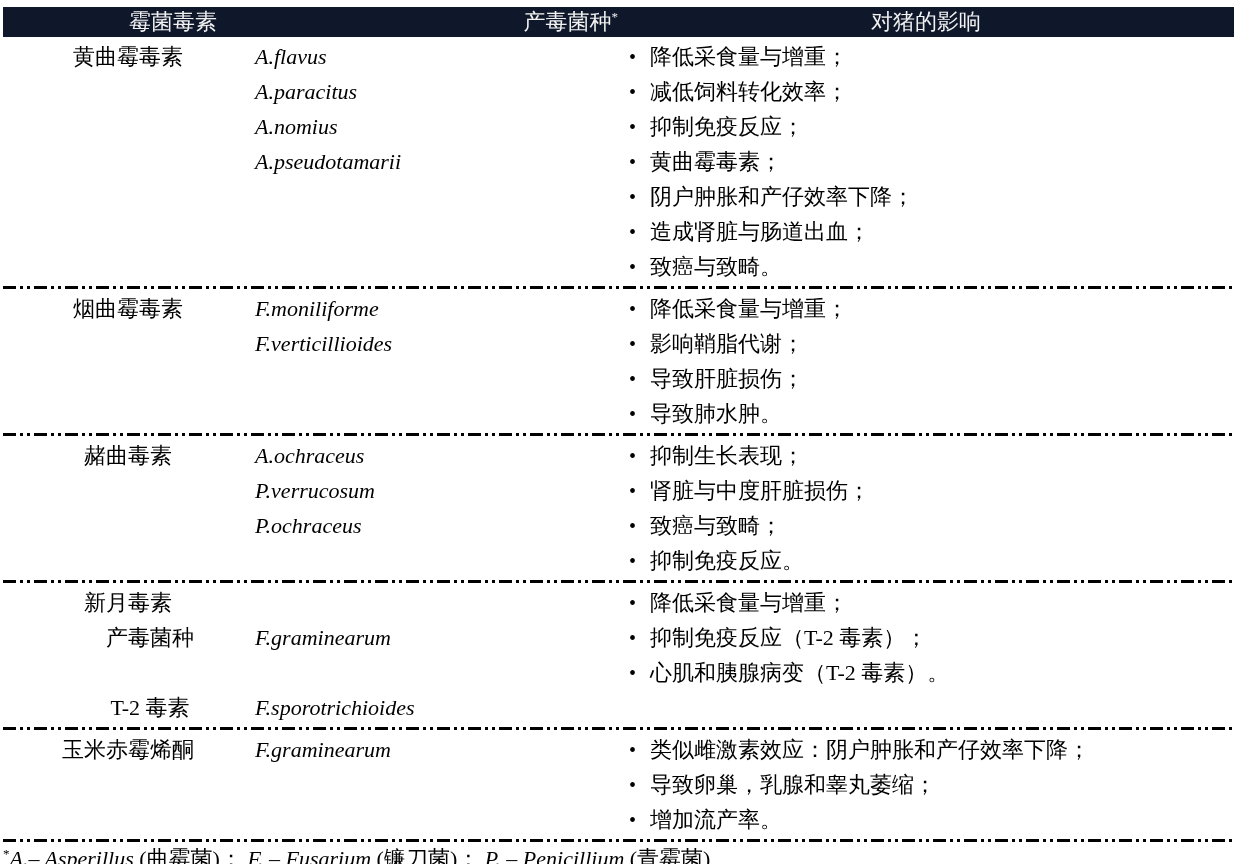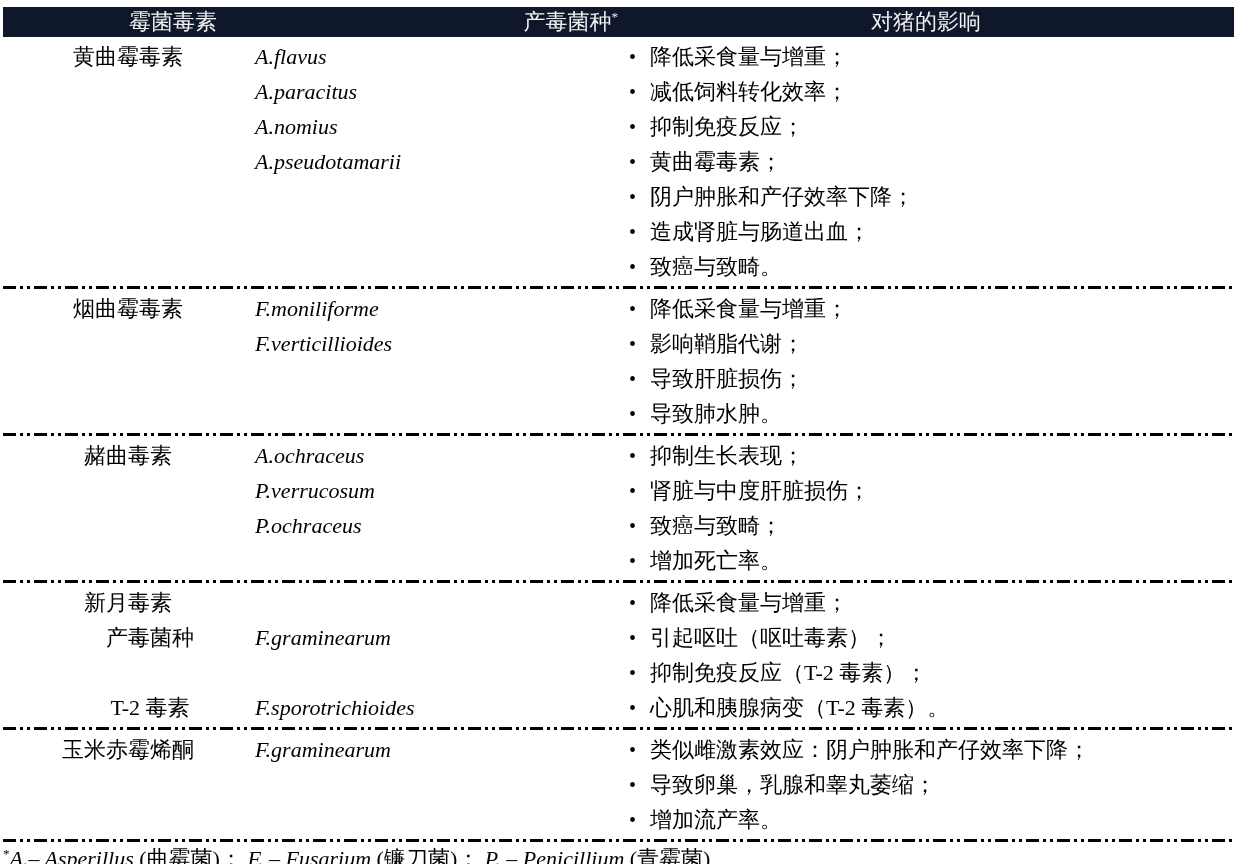--- a/index.html
+++ b/index.html
@@ -94,40 +94,39 @@
         </div>
         <div class="cell c2">
           <div class="line species">A.ochraceus</div>
           <div class="line species">P.verrucosum</div>
           <div class="line species">P.ochraceus</div>
         </div>
         <div class="cell c3">
           <div class="line effect"><span class="bullet">•</span><span>抑制生长表现；</span></div>
           <div class="line effect"><span class="bullet">•</span><span>肾脏与中度肝脏损伤；</span></div>
           <div class="line effect"><span class="bullet">•</span><span>致癌与致畸；</span></div>
-          <div class="line effect"><span class="bullet">•</span><span>增加死亡率。</span></div>
+          <div class="line effect"><span class="bullet">•</span><span>抑制免疫反应。</span></div>
         </div>
       </div>
       <div class="divider"></div>
       <div class="body-row">
         <div class="cell c1">
           <div class="line">新月毒素</div>
           <div class="line indent">产毒菌种</div>
           <div class="line"></div>
           <div class="line indent">T-2 毒素</div>
         </div>
         <div class="cell c2">
           <div class="line species"></div>
           <div class="line species">F.graminearum</div>
           <div class="line species"></div>
           <div class="line species">F.sporotrichioides</div>
         </div>
         <div class="cell c3">
           <div class="line effect"><span class="bullet">•</span><span>降低采食量与增重；</span></div>
-          <div class="line effect"><span class="bullet">•</span><span>引起呕吐（呕吐毒素）；</span></div>
           <div class="line effect"><span class="bullet">•</span><span>抑制免疫反应（T-2 毒素）；</span></div>
           <div class="line effect"><span class="bullet">•</span><span>心肌和胰腺病变（T-2 毒素）。</span></div>
         </div>
       </div>
       <div class="divider"></div>
       <div class="body-row">
         <div class="cell c1">
           <div class="line">玉米赤霉烯酮</div>
         </div>
         <div class="cell c2">

